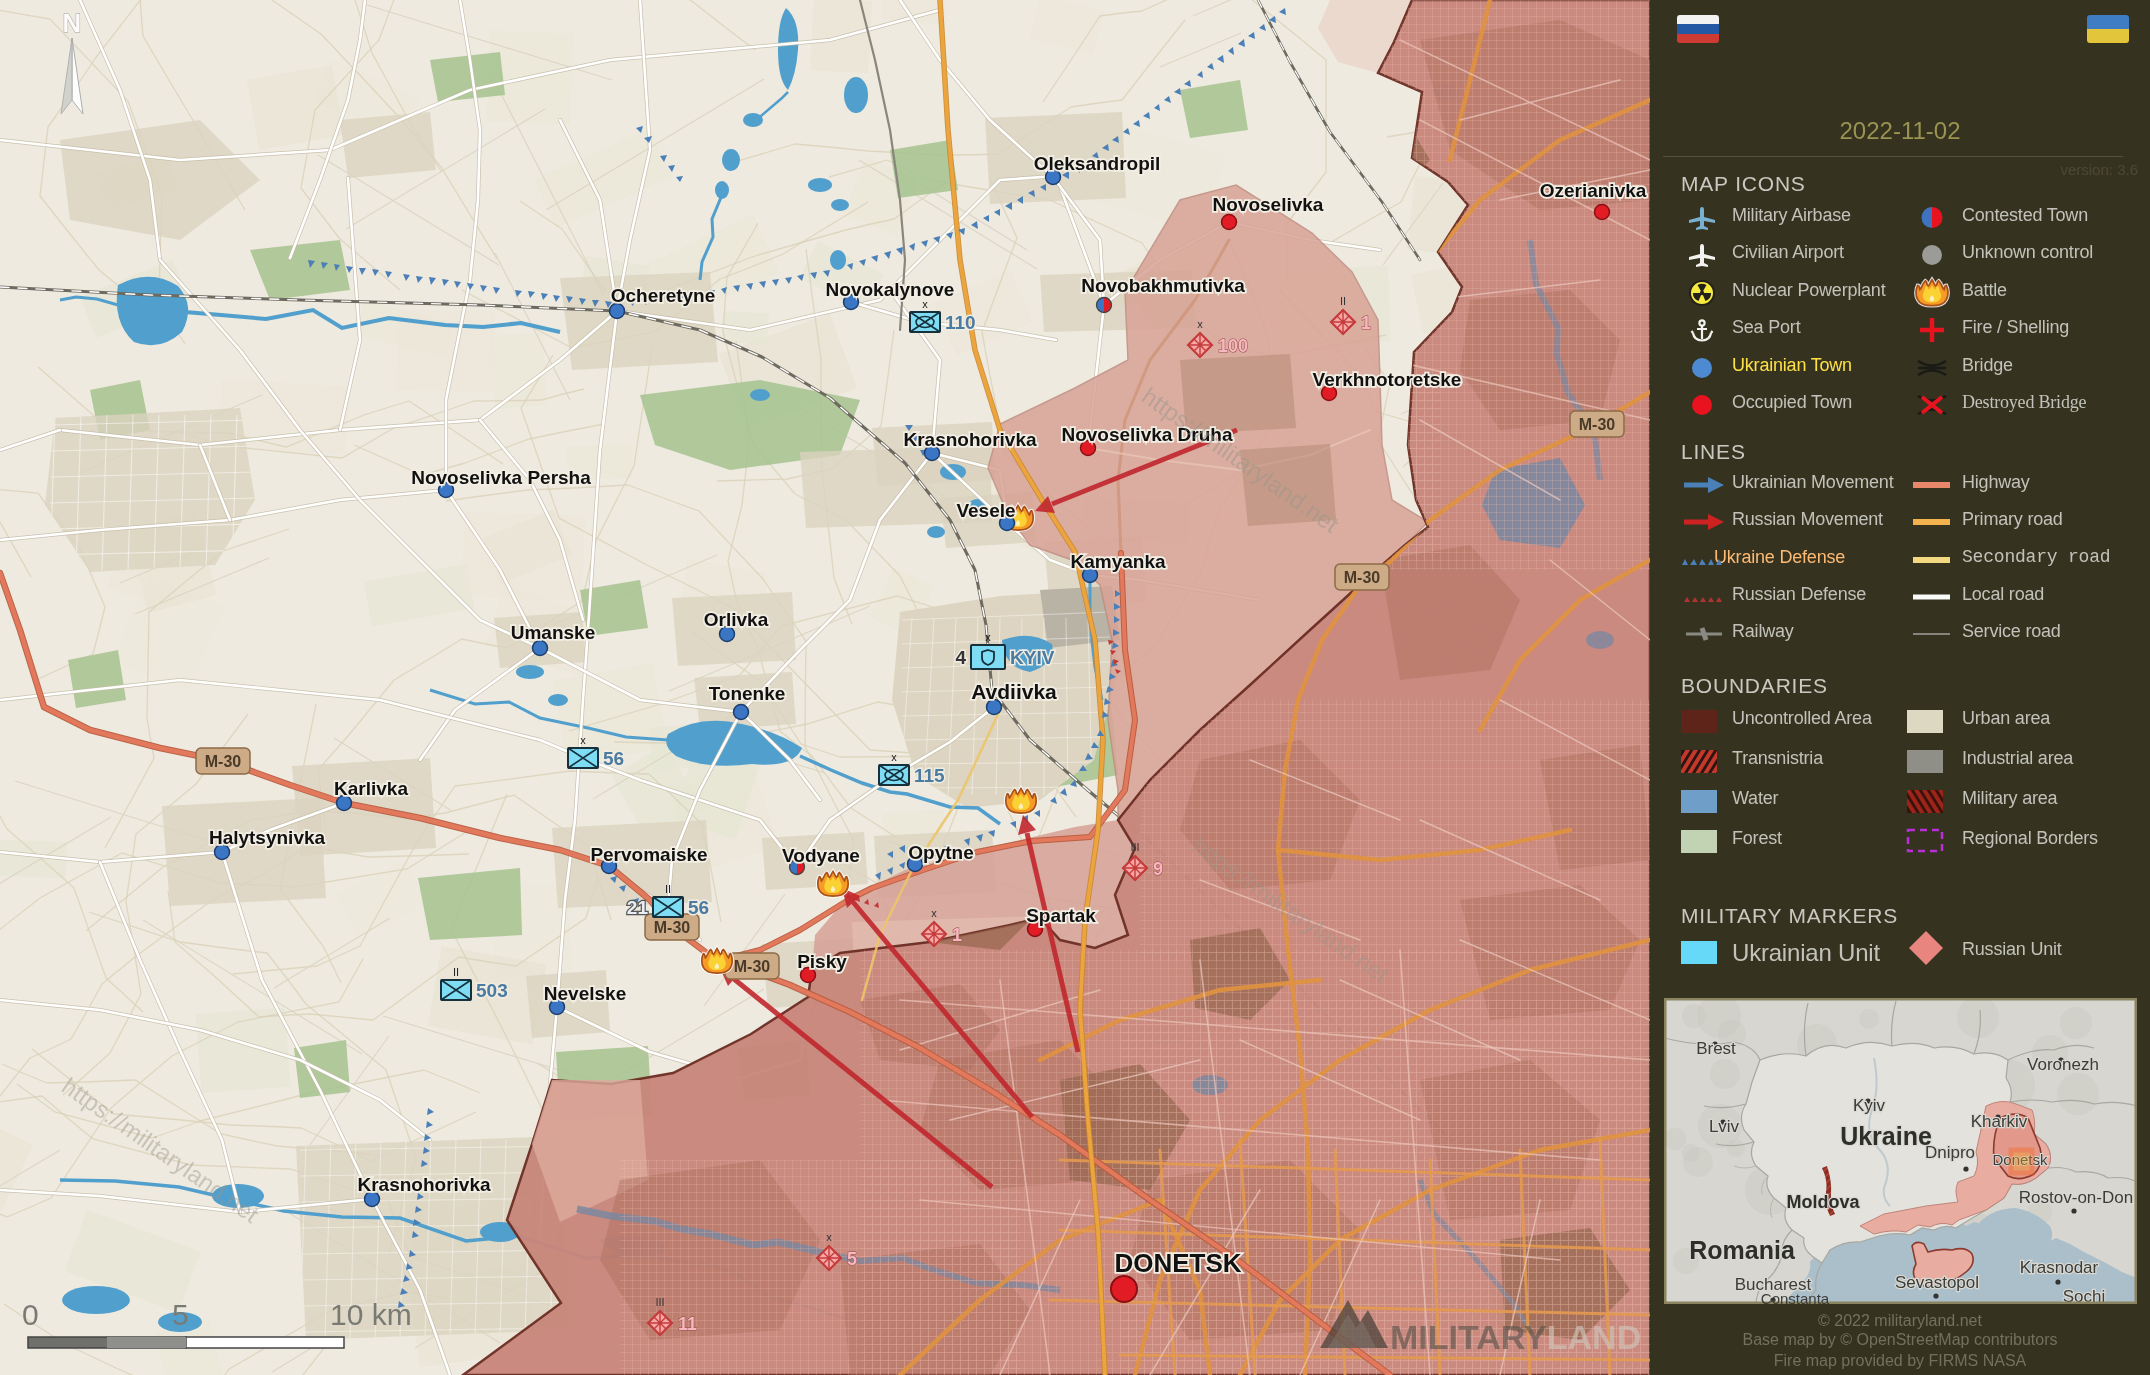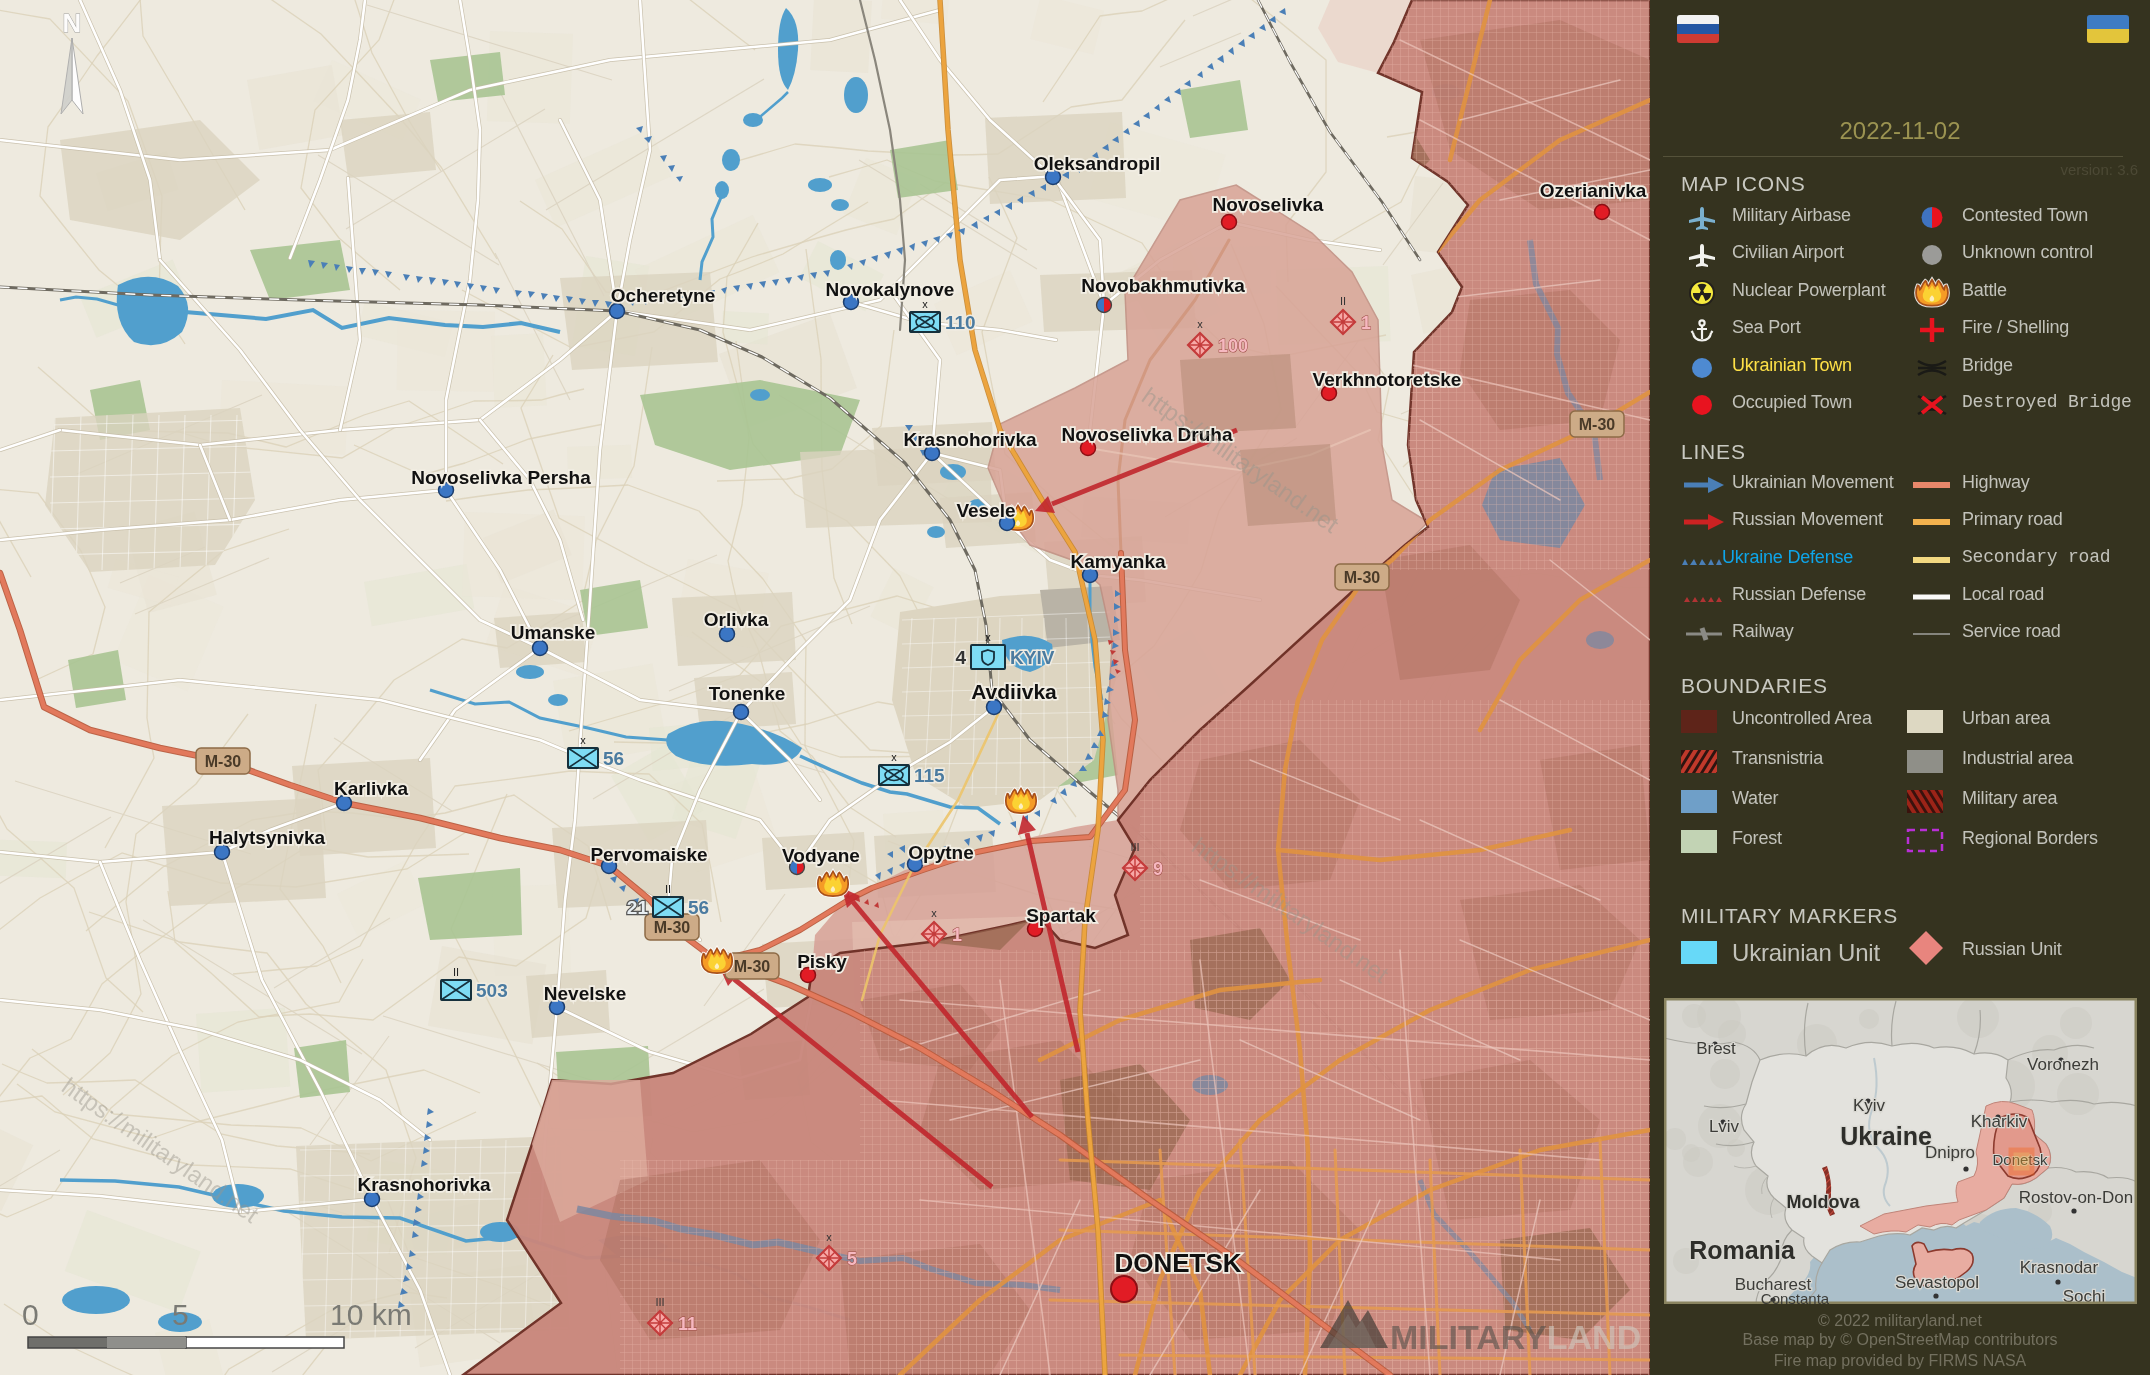--- a/index.html
+++ b/index.html
@@ -940,25 +940,25 @@
       <div style="position:absolute;left:82px;top:242px;font-size:18px;color:#c2c2ba;font-family:'Liberation Sans',sans-serif;letter-spacing:-0.2px">Civilian Airport</div>
       <div style="position:absolute;left:82px;top:280px;font-size:18px;color:#c2c2ba;font-family:'Liberation Sans',sans-serif;letter-spacing:-0.2px">Nuclear Powerplant</div>
       <div style="position:absolute;left:82px;top:317px;font-size:18px;color:#c2c2ba;font-family:'Liberation Sans',sans-serif;letter-spacing:-0.2px">Sea Port</div>
       <div style="position:absolute;left:82px;top:355px;font-size:18px;color:#fde047;font-family:'Liberation Sans',sans-serif;letter-spacing:-0.2px">Ukrainian Town</div>
       <div style="position:absolute;left:82px;top:392px;font-size:18px;color:#c2c2ba;font-family:'Liberation Sans',sans-serif;letter-spacing:-0.2px">Occupied Town</div>
       <div style="position:absolute;left:312px;top:205px;font-size:18px;color:#c2c2ba;font-family:'Liberation Sans',sans-serif;letter-spacing:-0.2px">Contested Town</div>
       <div style="position:absolute;left:312px;top:242px;font-size:18px;color:#c2c2ba;font-family:'Liberation Sans',sans-serif;letter-spacing:-0.2px">Unknown control</div>
       <div style="position:absolute;left:312px;top:280px;font-size:18px;color:#c2c2ba;font-family:'Liberation Sans',sans-serif;letter-spacing:-0.2px">Battle</div>
       <div style="position:absolute;left:312px;top:317px;font-size:18px;color:#c2c2ba;font-family:'Liberation Sans',sans-serif;letter-spacing:-0.2px">Fire / Shelling</div>
       <div style="position:absolute;left:312px;top:355px;font-size:18px;color:#c2c2ba;font-family:'Liberation Sans',sans-serif;letter-spacing:-0.2px">Bridge</div>
-      <div style="position:absolute;left:312px;top:392px;font-size:18px;color:#c2c2ba;font-family:Liberation Mono, monospace;letter-spacing:-0.2px">Destroyed Bridge</div>
+      <div style="position:absolute;left:312px;top:392px;font-size:18px;color:#c2c2ba;font-family:Liberation Serif, serif;letter-spacing:-0.2px">Destroyed Bridge</div>
       <div style="position:absolute;left:31px;top:440px;font-size:21px;color:#c9c9c1;font-family:'Liberation Sans',sans-serif;letter-spacing:0.8px">LINES</div>
       <div style="position:absolute;left:82px;top:472px;font-size:18px;color:#c2c2ba;font-family:'Liberation Sans',sans-serif;letter-spacing:-0.2px">Ukrainian Movement</div>
       <div style="position:absolute;left:82px;top:509px;font-size:18px;color:#c2c2ba;font-family:'Liberation Sans',sans-serif;letter-spacing:-0.2px">Russian Movement</div>
-      <div style="position:absolute;left:72px;top:547px;font-size:18px;color:#0ea5e9;font-family:'Liberation Sans',sans-serif;letter-spacing:-0.2px">Ukraine Defense</div>
+      <div style="position:absolute;left:64px;top:547px;font-size:18px;color:#fdba74;font-family:'Liberation Sans',sans-serif;letter-spacing:-0.2px">Ukraine Defense</div>
       <div style="position:absolute;left:82px;top:584px;font-size:18px;color:#c2c2ba;font-family:'Liberation Sans',sans-serif;letter-spacing:-0.2px">Russian Defense</div>
       <div style="position:absolute;left:82px;top:621px;font-size:18px;color:#c2c2ba;font-family:'Liberation Sans',sans-serif;letter-spacing:-0.2px">Railway</div>
       <div style="position:absolute;left:312px;top:472px;font-size:18px;color:#c2c2ba;font-family:'Liberation Sans',sans-serif;letter-spacing:-0.2px">Highway</div>
       <div style="position:absolute;left:312px;top:509px;font-size:18px;color:#c2c2ba;font-family:'Liberation Sans',sans-serif;letter-spacing:-0.2px">Primary road</div>
       <div style="position:absolute;left:312px;top:547px;font-size:18px;color:#c2c2ba;font-family:Liberation Mono, monospace;letter-spacing:-0.2px">Secondary road</div>
       <div style="position:absolute;left:312px;top:584px;font-size:18px;color:#c2c2ba;font-family:'Liberation Sans',sans-serif;letter-spacing:-0.2px">Local road</div>
       <div style="position:absolute;left:312px;top:621px;font-size:18px;color:#c2c2ba;font-family:'Liberation Sans',sans-serif;letter-spacing:-0.2px">Service road</div>
       <div style="position:absolute;left:31px;top:674px;font-size:21px;color:#c9c9c1;font-family:'Liberation Sans',sans-serif;letter-spacing:0.8px">BOUNDARIES</div>
       <div style="position:absolute;left:82px;top:708px;font-size:18px;color:#c2c2ba;font-family:'Liberation Sans',sans-serif;letter-spacing:-0.2px">Uncontrolled Area</div>
       <div style="position:absolute;left:82px;top:748px;font-size:18px;color:#c2c2ba;font-family:'Liberation Sans',sans-serif;letter-spacing:-0.2px">Transnistria</div>

